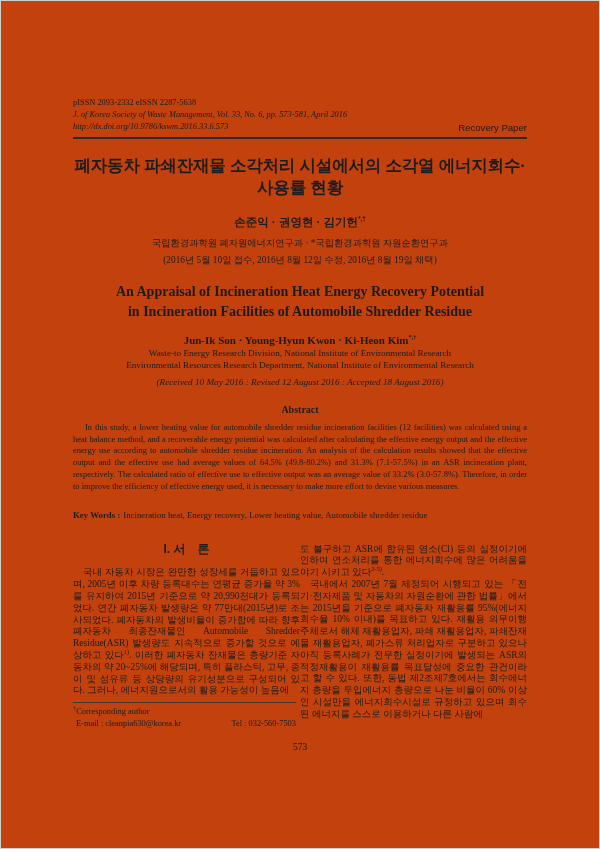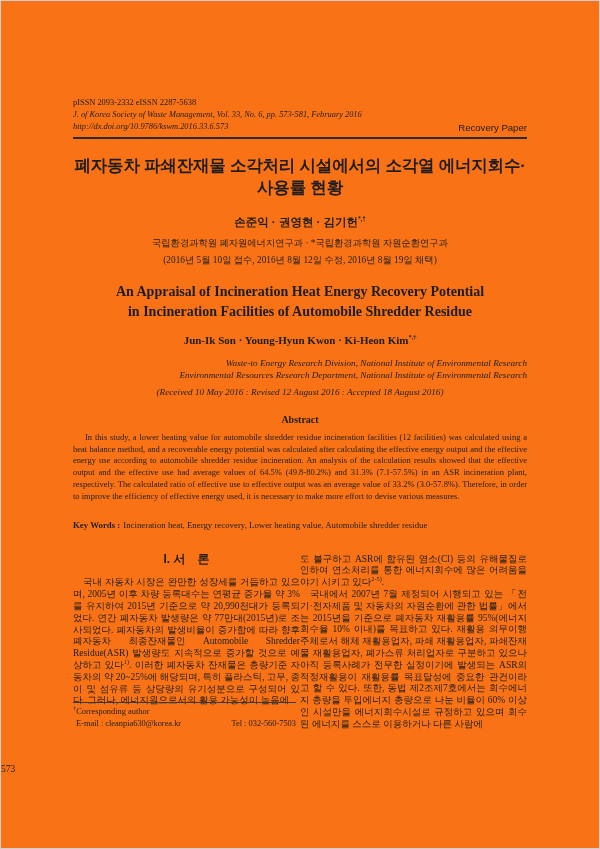--- a/index.html
+++ b/index.html
@@ -1,18 +1,18 @@
 <!DOCTYPE html>
 <html><head>
 <meta charset="utf-8">
 <style>
   html,body { margin:0; padding:0; background:#ededed; }
   .page {
     position:relative; width:600px; height:849px; margin:0 auto;
-    background:#f97316; border:1px solid #cfcfcf; box-sizing:border-box;
+    background:#c2410c; border:1px solid #cfcfcf; box-sizing:border-box;
     font-family:"Liberation Serif", serif; color:#1d1d1d; overflow:hidden;
   }
   .content { padding:0 72px; }
 
   
   .hdr { display:flex; justify-content:space-between; align-items:flex-end; padding-top:96px; }
   .hdr-left { font-size:8.4px; line-height:12.2px; }
   .hdr-journal, .hdr-doi { font-style:italic; }
   .hdr-right { font-size:9.6px; font-family:"Liberation Sans", sans-serif; padding-bottom:1px; }
   .rule { border-top:2px solid #2b2b2b; margin-top:3px; }
@@ -21,21 +21,21 @@
   .ko-title { margin-top:16px; text-align:center; font-family:"Liberation Sans", sans-serif;
               font-weight:bold; font-size:16.5px; letter-spacing:-0.2px; }
   .ko-authors { margin-top:16px; text-align:center; font-family:"Liberation Sans", sans-serif;
                 font-weight:bold; font-size:11.5px; }
   .ko-affil { margin-top:7px; text-align:center; font-size:9.3px; }
   .ko-dates { margin-top:4px; text-align:center; font-size:9.3px; }
 
   
   .en-title { margin-top:15px; text-align:center; font-weight:bold; font-size:14px; line-height:20px; }
   .en-authors { margin-top:12px; text-align:center; font-weight:bold; font-size:11px; }
-  .en-affil { margin-top:11px; text-align:right; font-style:italic; font-size:9.2px; line-height:12.6px; }
+  .en-affil { margin-top:1px; text-align:center; font-size:9.2px; line-height:12.6px; }
   .en-received { margin-top:5px; text-align:center; font-size:9.2px; }
   .en-received .it { font-style:italic;font-family:Liberation Serif, serif; }
 
   
   .abs-head { margin-top:17px; text-align:center; font-weight:bold; font-size:10px; }
   .abs-body { margin-top:7px; font-size:8.5px; line-height:11.8px; text-align:justify; text-indent:12px; }
   .keywords { margin-top:17px; font-size:8.8px; }
   .kw-label { font-weight:bold; }
   .kw-text { margin-left:3px; }
 
@@ -46,32 +46,32 @@
               font-family:"Liberation Sans", sans-serif; margin:0 0 12px 0; }
   .col p { margin:0; }
   .indent { text-indent:10px; }
   sup { font-size:6.3px; vertical-align:super; line-height:0; }
 
   
   .footnote { position:absolute; left:72px; top:701px; width:223px; font-size:8.4px; line-height:11.5px; }
   .fn-rule { border-top:1.5px solid #3a3a3a; margin-bottom:3px; }
   .fn-row2 { display:flex; justify-content:space-between; padding-left:3px; }
 
-  .pageno { position:absolute; bottom:74px; left:0; right:0; text-align:left; font-size:9.5px; }
+  .pageno { position:absolute; bottom:96px; left:0; right:0; text-align:center; font-size:9.5px; }
 </style>
 </head>
 <body>
 
 <div class="page">
   <div class="content">
 
     <div class="hdr">
       <div class="hdr-left">
         <div class="hdr-issn">pISSN 2093-2332   eISSN 2287-5638</div>
-        <div class="hdr-journal">J. of Korea Society of Waste Management, Vol. 33, No. 6, pp. 573-581, February 2016</div>
+        <div class="hdr-journal">J. of Korea Society of Waste Management, Vol. 33, No. 6, pp. 573-581, April 2016</div>
         <div class="hdr-doi">http://dx.doi.org/10.9786/kswm.2016.33.6.573</div>
       </div>
       <div class="hdr-right">Recovery Paper</div>
     </div>
     <div class="rule"></div>
 
     <div class="ko-title">폐자동차 파쇄잔재물 소각처리 시설에서의 소각열 에너지회수·사용률 현황</div>
     <div class="ko-authors"><span>손준익 · 권영현 · 김기헌</span><sup>*,†</sup></div>
     <div class="ko-affil">국립환경과학원 폐자원에너지연구과 · *국립환경과학원 자원순환연구과</div>
     <div class="ko-dates">(2016년 5월 10일 접수, 2016년 8월 12일 수정, 2016년 8월 19일 채택)</div>
@@ -92,21 +92,21 @@
     <div class="keywords">
       <span class="kw-label">Key Words :</span><span class="kw-text">Incineration heat, Energy recovery, Lower heating value, Automobile shredder residue</span>
     </div>
 
     <div class="cols">
       <div class="col">
         <div class="sec-head">I. 서 론</div>
         <p class="indent"><span>국내 자동차 시장은 완만한 성장세를 거듭하고 있으며, 2005년 이후 차량 등록대수는 연평균 증가율 약 3%를 유지하여 2015년 기준으로 약 20,990천대가 등록되었다. 연간 폐자동차 발생량은 약 77만대(2015년)로 조사되었다. 폐자동차의 발생비율이 증가함에 따라 향후 폐자동차 최종잔재물인 Automobile Shredder Residue(ASR) 발생량도 지속적으로 증가할 것으로 예상하고 있다</span><sup>1)</sup><span>. 이러한 폐자동차 잔재물은 총량기준 자동차의 약 20~25%에 해당되며, 특히 플라스틱, 고무, 종이 및 섬유류 등 상당량의 유기성분으로 구성되어 있다. 그러나, 에너지원으로서의 활용 가능성이 높음에</span></p>
       </div>
       <div class="col">
-        <p><span>도 불구하고 ASR에 함유된 염소(Cl) 등의 유해물질로 인하여 연소처리를 통한 에너지회수에 많은 어려움을 야기 시키고 있다</span><sup>2-5)</sup><span>.</span></p>
+        <p><span>도 불구하고 ASR에 함유된 염소(Cl) 등의 실정이기에 인하여 연소처리를 통한 에너지회수에 많은 어려움을 야기 시키고 있다</span><sup>2-5)</sup><span>.</span></p>
         <p class="indent">국내에서 2007년 7월 제정되어 시행되고 있는 「전기·전자제품 및 자동차의 자원순환에 관한 법률」에서는 2015년을 기준으로 폐자동차 재활용률 95%(에너지회수율 10% 이내)를 목표하고 있다. 재활용 의무이행 주체로서 해체 재활용업자, 파쇄 재활용업자, 파쇄잔재물 재활용업자, 폐가스류 처리업자로 구분하고 있으나 아직 등록사례가 전무한 실정이기에 발생되는 ASR의 적정재활용이 재활용률 목표달성에 중요한 관건이라고 할 수 있다. 또한, 동법 제2조제7호에서는 회수에너지 총량을 투입에너지 총량으로 나눈 비율이 60% 이상인 시설만을 에너지회수시설로 규정하고 있으며 회수된 에너지를 스스로 이용하거나 다른 사람에</p>
       </div>
     </div>
   </div>
 
   <div class="footnote">
     <div class="fn-rule"></div>
     <div><sup>†</sup><span>Corresponding author</span></div>
     <div class="fn-row2">
       <span>E-mail : cleanpia630@korea.kr</span>

